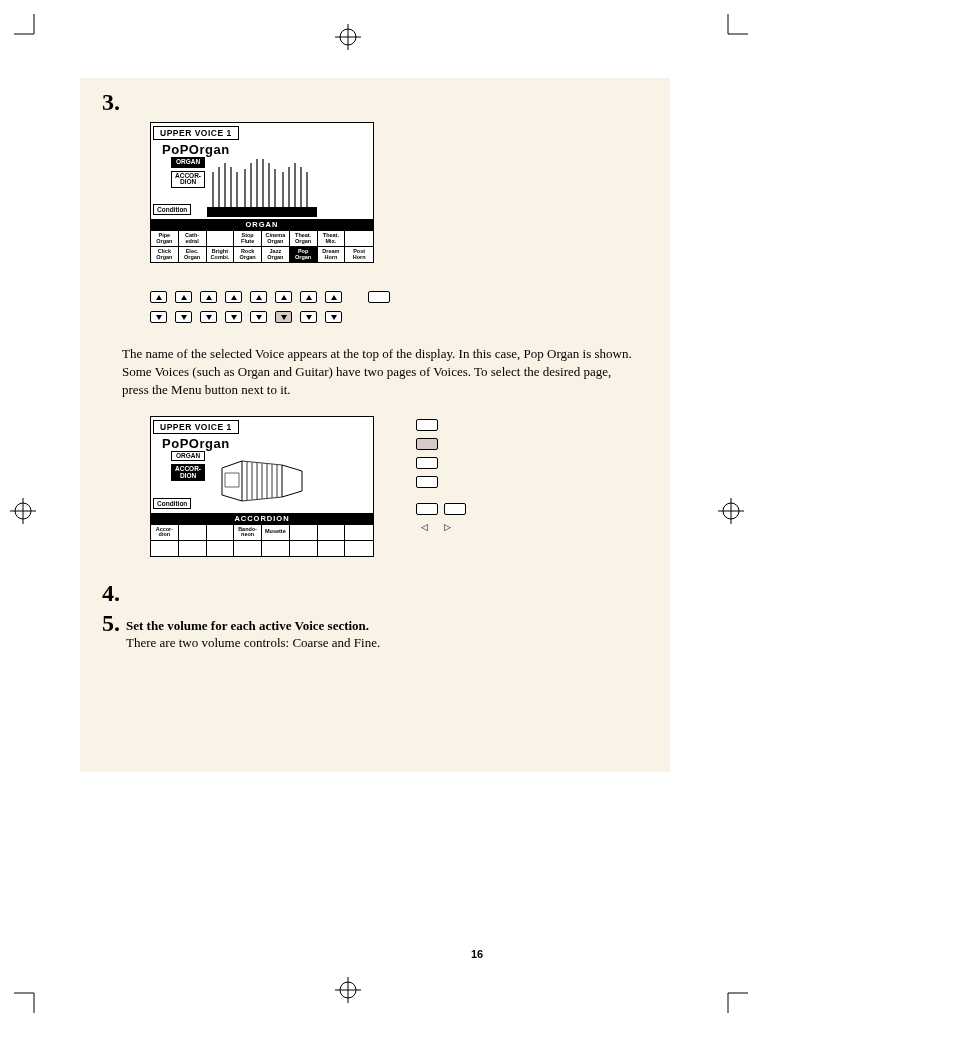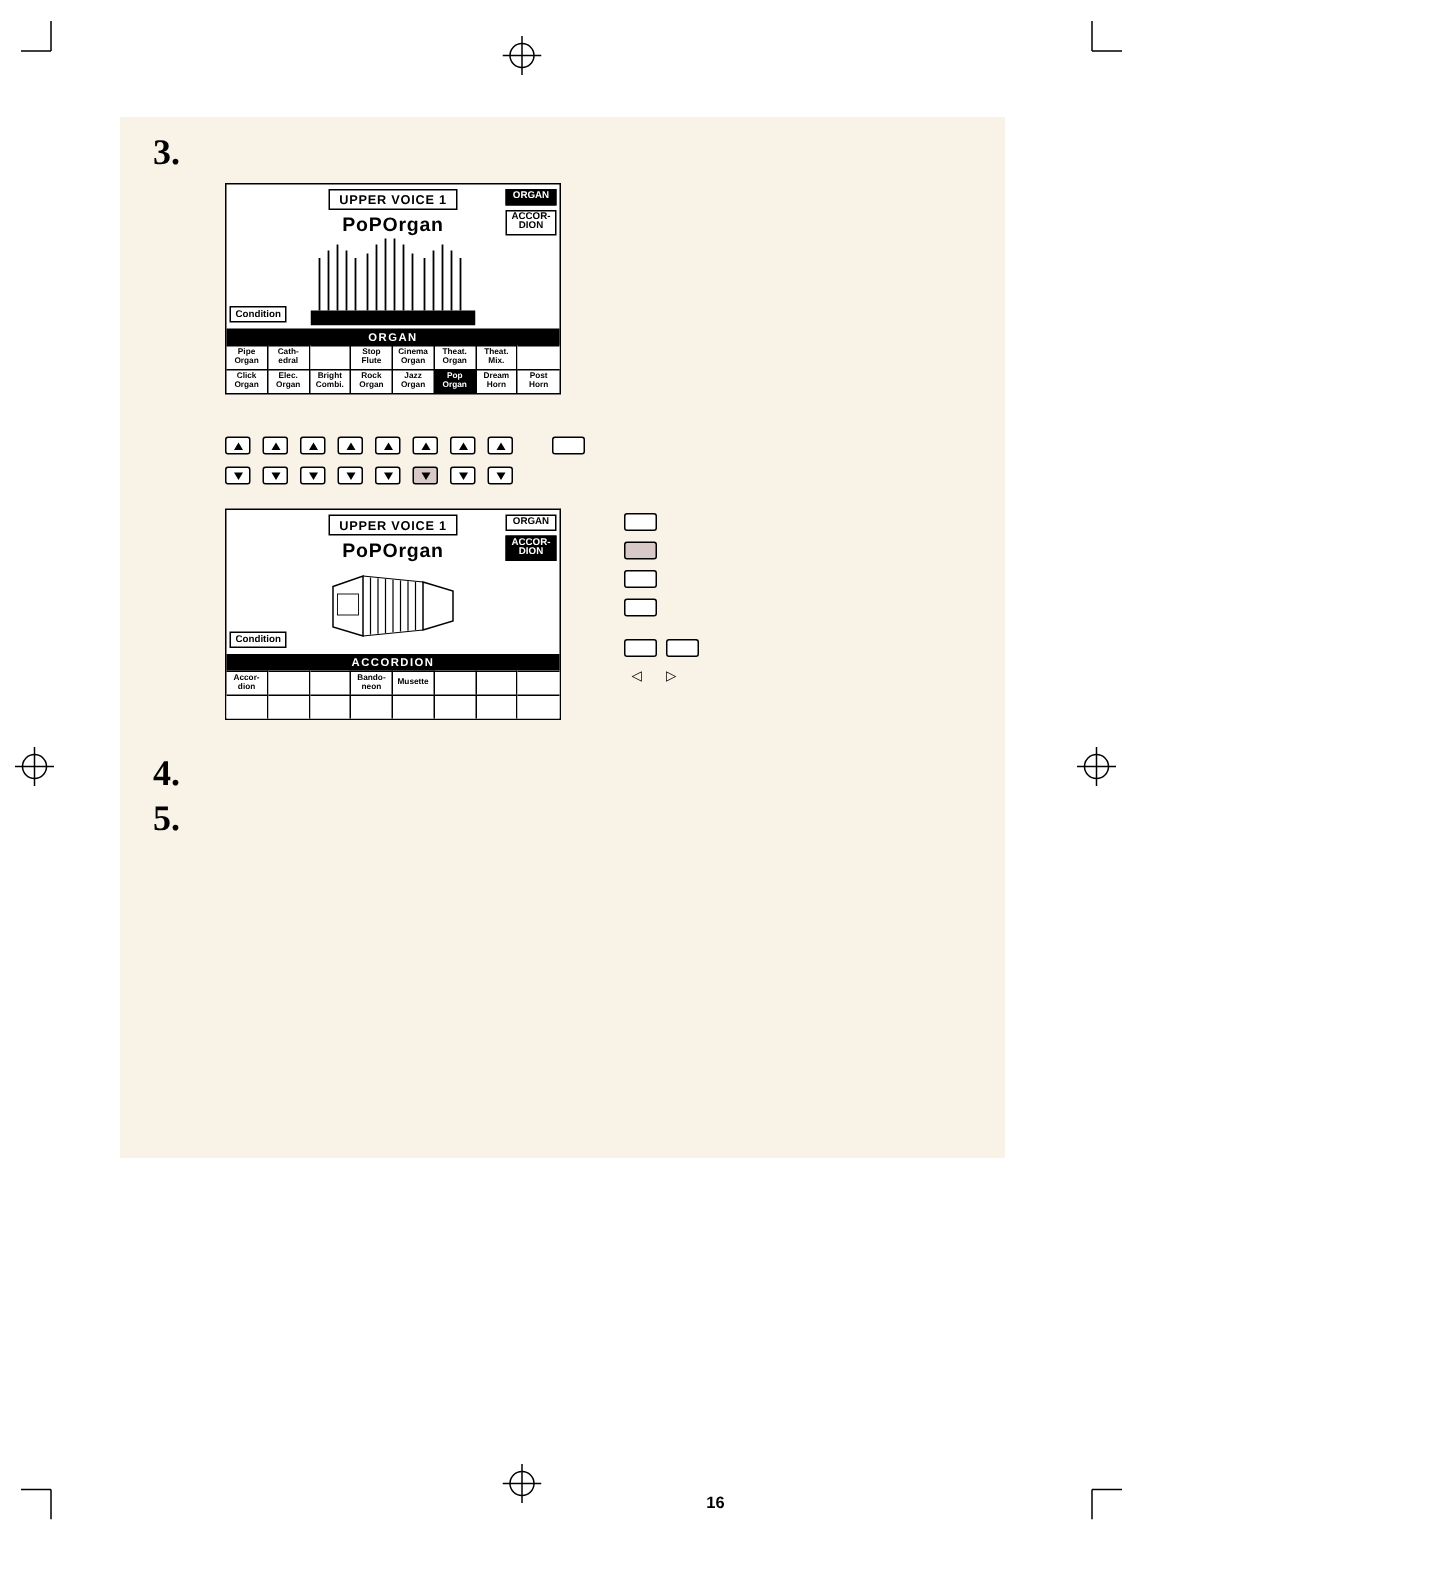--- a/index.html
+++ b/index.html
@@ -60,20 +60,21 @@
     width: 224px;
     font-family: Arial, sans-serif;
     font-size: 8px;
   }
   .lcd-head {
     display: flex;
     justify-content: space-between;
     align-items: flex-start;
     padding: 3px 2px 0 2px;
     height: 34px;
+    flex-direction: column;
   }
   .lcd-head .spacer-l { width: 52px; }
   .lcd-title-group { text-align: center; }
   .lcd-title {
     border: 1px solid #000;
     font-size: 8.5px;
     letter-spacing: 0.5px;
     padding: 1px 6px;
     display: inline-block;
     margin-bottom: 2px;
@@ -186,21 +187,21 @@
     border: 1px solid #000;
     border-radius: 2px;
     background: #fff;
   }
   .menu-btn.sel { background: #d8c8c8; }
   .menu-bot { display: flex; gap: 6px; margin-top: 8px; }
   .arrow-l, .arrow-r { font-size: 9px; position: relative; top: -2px; }
   .page-num {
     position: absolute;
     left: 0; width: 954px;
-    top: 996px;
+    top: 948px;
     text-align: center;
     font-weight: bold;
     font-size: 11px;
     font-family: Arial, sans-serif;
   }
 </style>
 </head>
 <body>
 
 <div class="crop-mark" style="left:14px;top:14px">
@@ -381,20 +382,22 @@
         </div>
       <div class="dc-btn">
           <div class="tri-dn"></div>
         </div>
       <div class="dc-btn">
           <div class="tri-dn"></div>
         </div>
     </div>
   </div>
 
+  <div class="para" style="white-space:pre-line">The name of the selected Voice appears at the top of the display.  In this case, Pop Organ is shown.
+Some Voices (such as Organ and Guitar) have two pages of Voices.  To select the desired page, press the Menu button next to it.</div>
 
   <div class="side-menu-group">
     <div class="lcd">
       <div class="lcd-head">
         <div class="spacer-l"></div>
         <div class="lcd-title-group">
           <div class="lcd-title">UPPER VOICE 1</div>
           <div class="lcd-sub">PoPOrgan</div>
         </div>
         <div class="lcd-side-btns">
@@ -461,17 +464,21 @@
       </div>
     </div>
   </div>
 
   <div class="step" style="margin-top:24px">
     <div class="step-num">4</div>
   </div>
 
   <div class="step">
     <div class="step-num">5</div>
+    <div>
+      <div class="step-body">Set the volume for each active Voice section.</div>
+      <div class="step-body-plain">There are two volume controls: Coarse and Fine.</div>
+    </div>
   </div>
 
 </div>
 
 <div class="page-num">16</div>
 
 </body></html>

